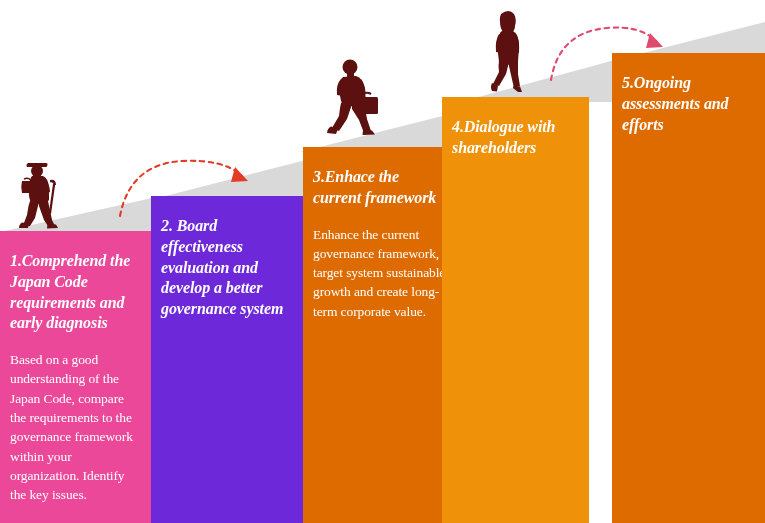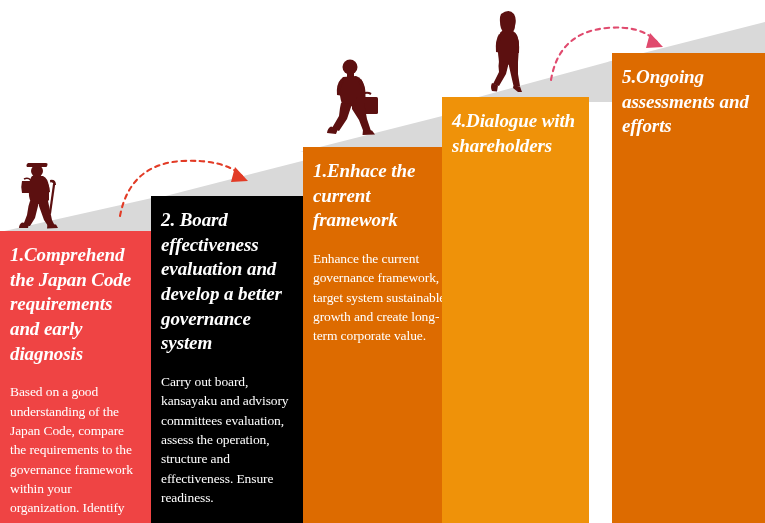--- a/index.html
+++ b/index.html
@@ -26,23 +26,23 @@
   .step {
     position: absolute;
     box-sizing: border-box;
     padding: 12px 10px 10px 10px;
     overflow: hidden;
   }
   .step-title {
     font-weight: bold;
     font-style: italic;
     color: #ffffff;
-    font-size: 19px;
+    font-size: 16px;
     line-height: 1.30;
-    margin: 0 0 16px 0;
+    margin: 8px 0 16px 0;
     letter-spacing: -0.1px;
   }
   .step-body {
     color: #ffffff;
     font-size: 13.5px;
     line-height: 1.43;
     margin: 0;
     letter-spacing: -0.1px;
   }
 
@@ -162,32 +162,31 @@
     </svg>
   </div>
 
   <div class="arrow" style="left:545px; top:22px; width:128px; height:62px;">
     <svg width="128" height="62" viewBox="0 0 128 62" aria-hidden="true">
       <path d="M6 58 Q14 10 62 6 Q96 3 112 20" fill="none" stroke="#e04a6e" stroke-width="2.1" stroke-dasharray="4.5 4.5" stroke-linecap="round"></path>
       <path d="M105 11 L118 25 L101 26 Z" fill="#e04a6e"></path>
     </svg>
   </div>
 
-  <div class="step" style="left:0px; top:231px; width:151px; height:292px; background:#ef4444;">
+  <div class="step" style="left:0px; top:231px; width:151px; height:292px; background:#ec4899;">
     <p class="step-title">1.Comprehend the Japan Code requirements and early diagnosis</p>
     <p class="step-body">Based on a good understanding of the Japan Code,  compare the requirements to the  governance framework within your organization. Identify the key issues.</p>
   </div>
 
-  <div class="step" style="left:151px; top:196px; width:152px; height:327px; background:#000000;">
+  <div class="step" style="left:151px; top:196px; width:152px; height:327px; background:#6d28d9;">
     <p class="step-title">2. Board effectiveness evaluation and develop a better governance system</p>
-    <p class="step-body">Carry out board, kansayaku and advisory committees evaluation, assess the operation, structure and effectiveness. Ensure readiness.</p>
   </div>
 
   <div class="step" style="left:303px; top:147px; width:156px; height:376px; background:#dd6b00;">
-    <p class="step-title">1.Enhace the current framework</p>
+    <p class="step-title">3.Enhace the current framework</p>
     <p class="step-body">Enhance the current governance framework, target system sustainable growth and create long-term corporate value.</p>
   </div>
 
   <div class="step" style="left:442px; top:97px; width:147px; height:426px; background:#ef9209;">
     <p class="step-title">4.Dialogue with shareholders</p>
   </div>
 
   <div class="step" style="left:612px; top:53px; width:153px; height:470px; background:#dd6b00;">
     <p class="step-title">5.Ongoing assessments and efforts</p>
   </div>

